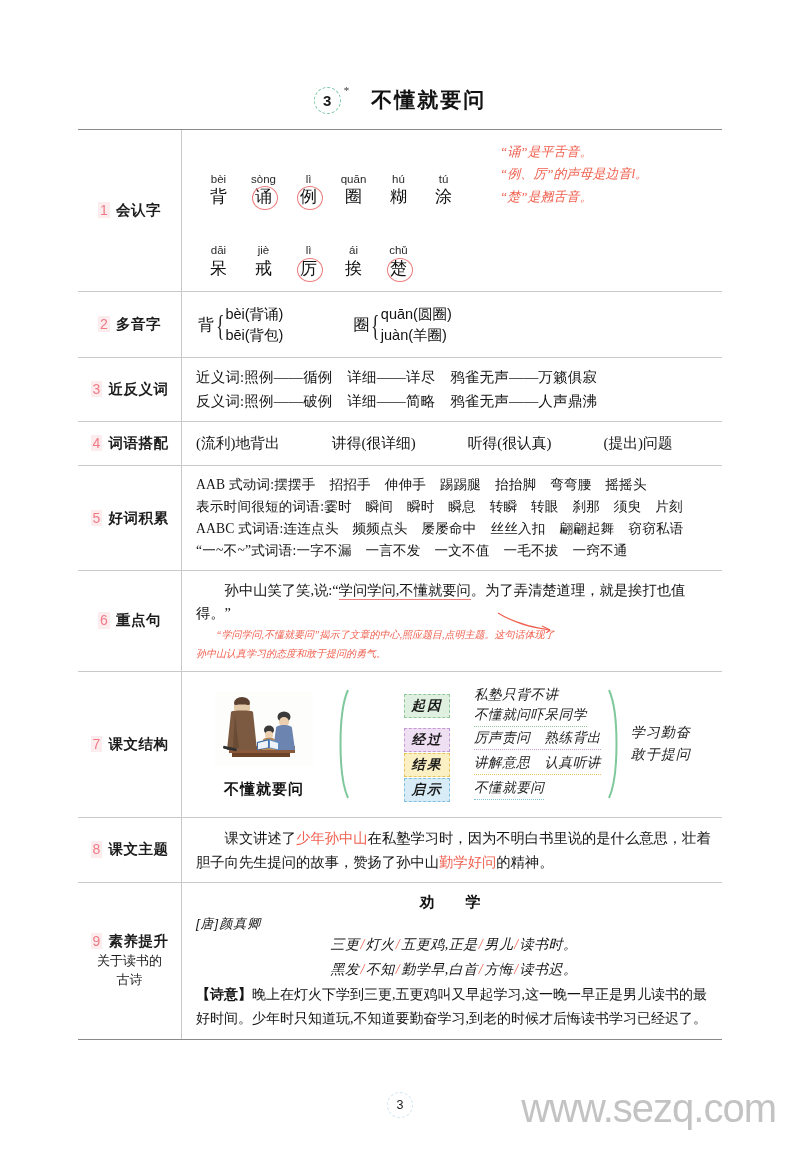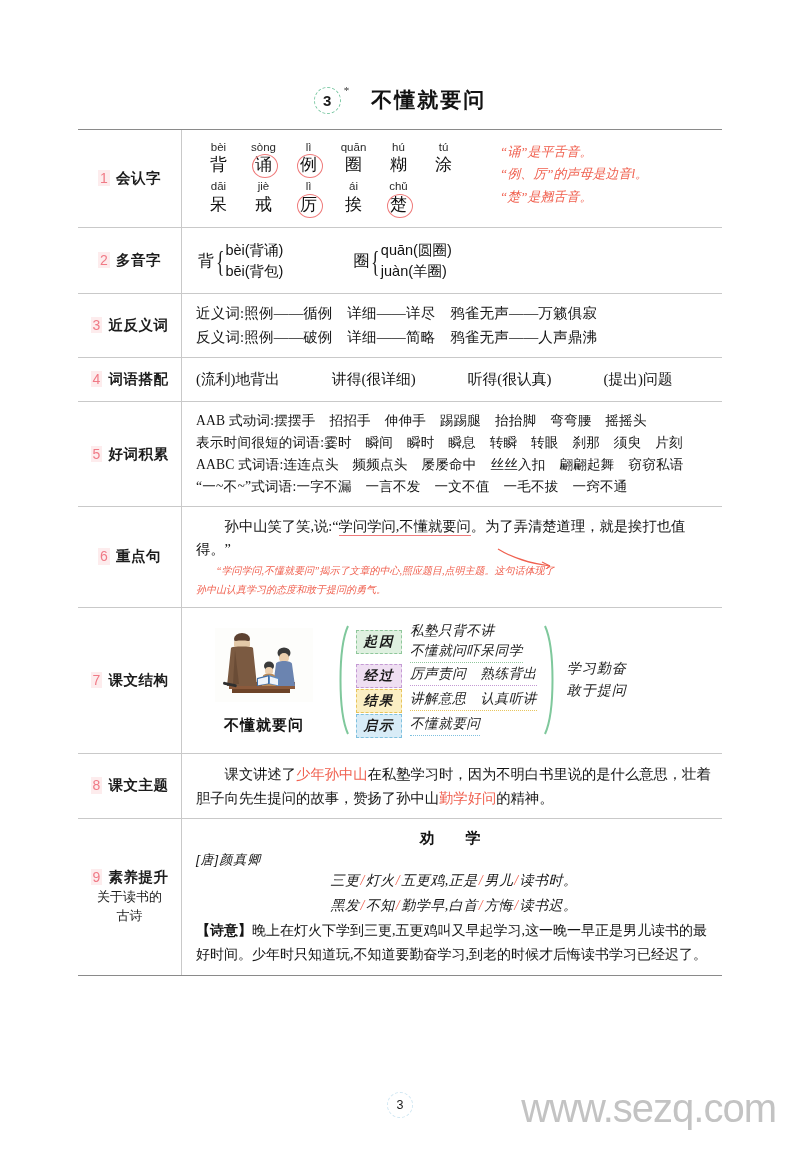--- a/index.html
+++ b/index.html
@@ -158,20 +158,21 @@
   .pinyin-line {
     display: flex;
     align-items: flex-end;
     gap: 0px;
     margin-bottom: 2px;
   }
   .pchar {
     width: 45px;
     text-align: center;
     position: relative;
+    margin-top: 32px;
   }
   .pchar .py {
     font-family: "Liberation Sans", "DejaVu Sans", sans-serif;
     font-size: 11.5px;
     color: #2a2a2a;
     line-height: 1.25;
     display: block;
   }
   .pchar .hz {
     font-size: 17px;
@@ -288,22 +289,23 @@
   }
   .brace-l, .brace-r {
     flex: 0 0 16px;
     height: 112px;
     position: relative;
   }
   .struct-rows { flex: 0 0 auto; }
   .srow {
     display: flex;
     align-items: center;
-    gap: 8px;
+    gap: 24px;
     margin-bottom: 1px;
+    margin-left: 48px;
   }
   .stag {
     width: 44px;
     flex: 0 0 44px;
     text-align: center;
     font-family: "Liberation Serif", "DejaVu Serif", serif;
     font-style: italic;
     font-weight: bold;
     font-size: 13.5px;
     color: #1a1a1a;

